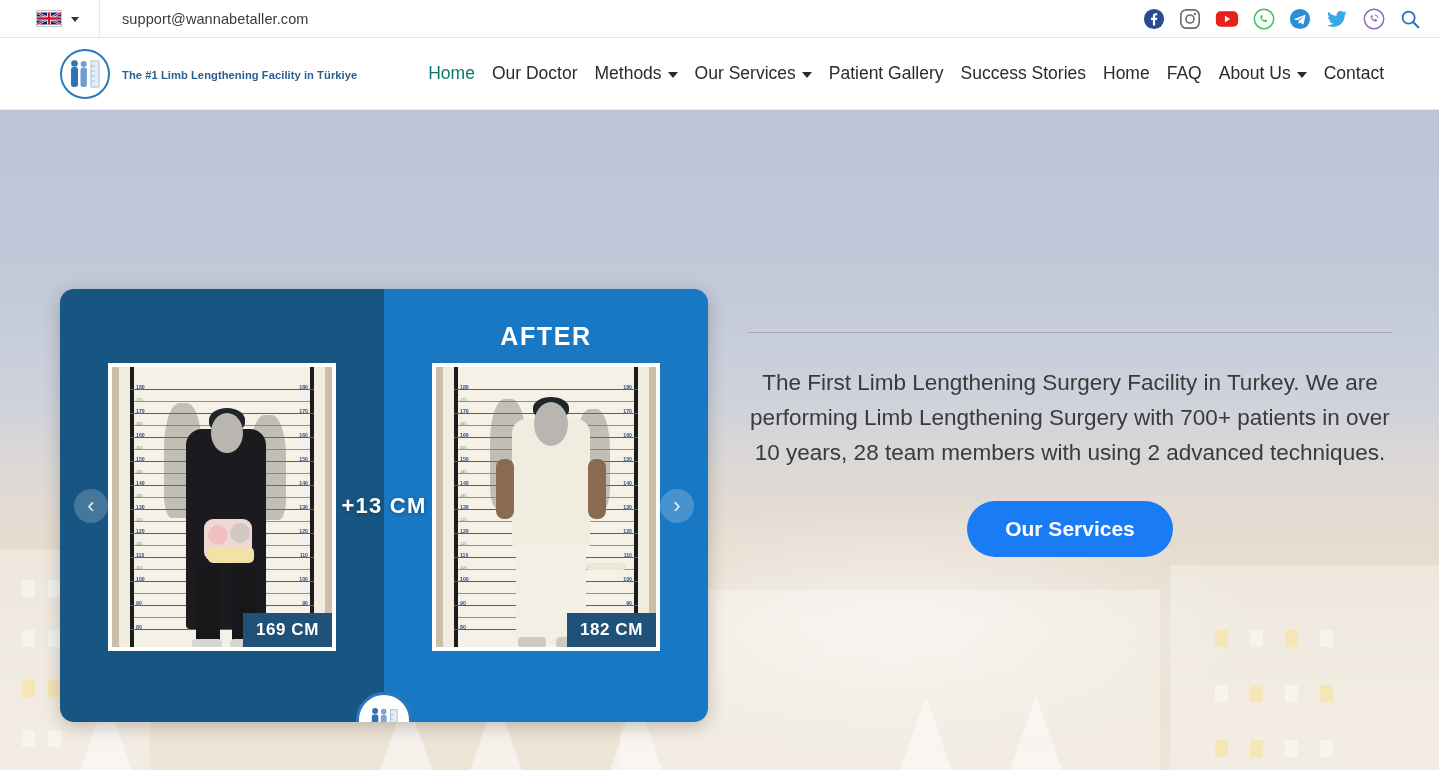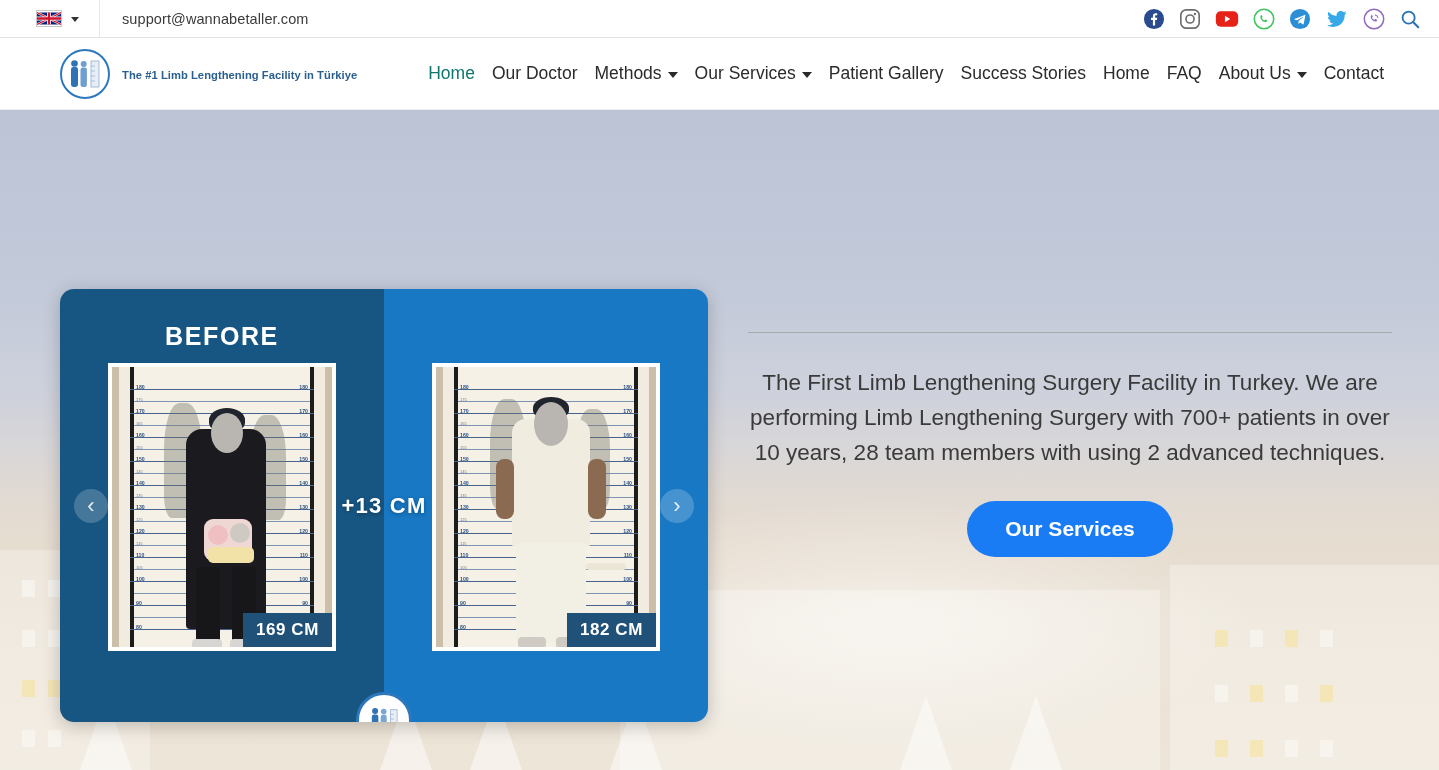--- a/index.html
+++ b/index.html
@@ -404,21 +404,20 @@
     <div class="tree" style="left:470px;"></div>
     <div class="tree" style="left:610px;"></div>
     <div class="tree" style="left:900px;"></div>
     <div class="tree" style="left:1010px;"></div>
     <div class="tree" style="left:80px;"></div>
   </div>
 
   <div class="slider">
 
     <div class="half before">
-      <div class="half-label">BEFORE</div>
       <div class="photo">
         <div class="chart-bg"></div>
         <div class="ticks">
           <div class="tick major" style="left:18px;right:18px;top:22px"></div>
             <div class="tnum" style="left:24px;top:17px">180</div>
             <div class="tnum" style="right:24px;top:17px">180</div>
           <div class="tick" style="left:22px;right:22px;top:34px"></div>
             <div class="tnum small" style="left:24px;top:30px">175</div>
           <div class="tick major" style="left:18px;right:18px;top:46px"></div>
             <div class="tnum" style="left:24px;top:41px">170</div>
@@ -479,20 +478,21 @@
         <div class="body-fig" style="left:92px;top:152px;width:48px;height:42px;background:#efd8d4;border-radius:9px;"></div>
         <div class="body-fig" style="left:96px;top:158px;width:20px;height:20px;background:#f0bfc2;border-radius:50%;"></div>
         <div class="body-fig" style="left:118px;top:156px;width:20px;height:20px;background:#cfc9c4;border-radius:50%;"></div>
         <div class="body-fig" style="left:96px;top:180px;width:46px;height:16px;background:#f2e2a8;border-radius:5px;"></div>
         <div class="cm-badge">169 CM</div>
       </div>
       <div class="arrow prev">‹</div>
     </div>
 
     <div class="half after">
+      <div class="half-label">AFTER</div>
       <div class="photo">
         <div class="chart-bg"></div>
         <div class="ticks">
           <div class="tick major" style="left:18px;right:18px;top:22px"></div>
             <div class="tnum" style="left:24px;top:17px">180</div>
             <div class="tnum" style="right:24px;top:17px">180</div>
           <div class="tick" style="left:22px;right:22px;top:34px"></div>
             <div class="tnum small" style="left:24px;top:30px">175</div>
           <div class="tick major" style="left:18px;right:18px;top:46px"></div>
             <div class="tnum" style="left:24px;top:41px">170</div>

